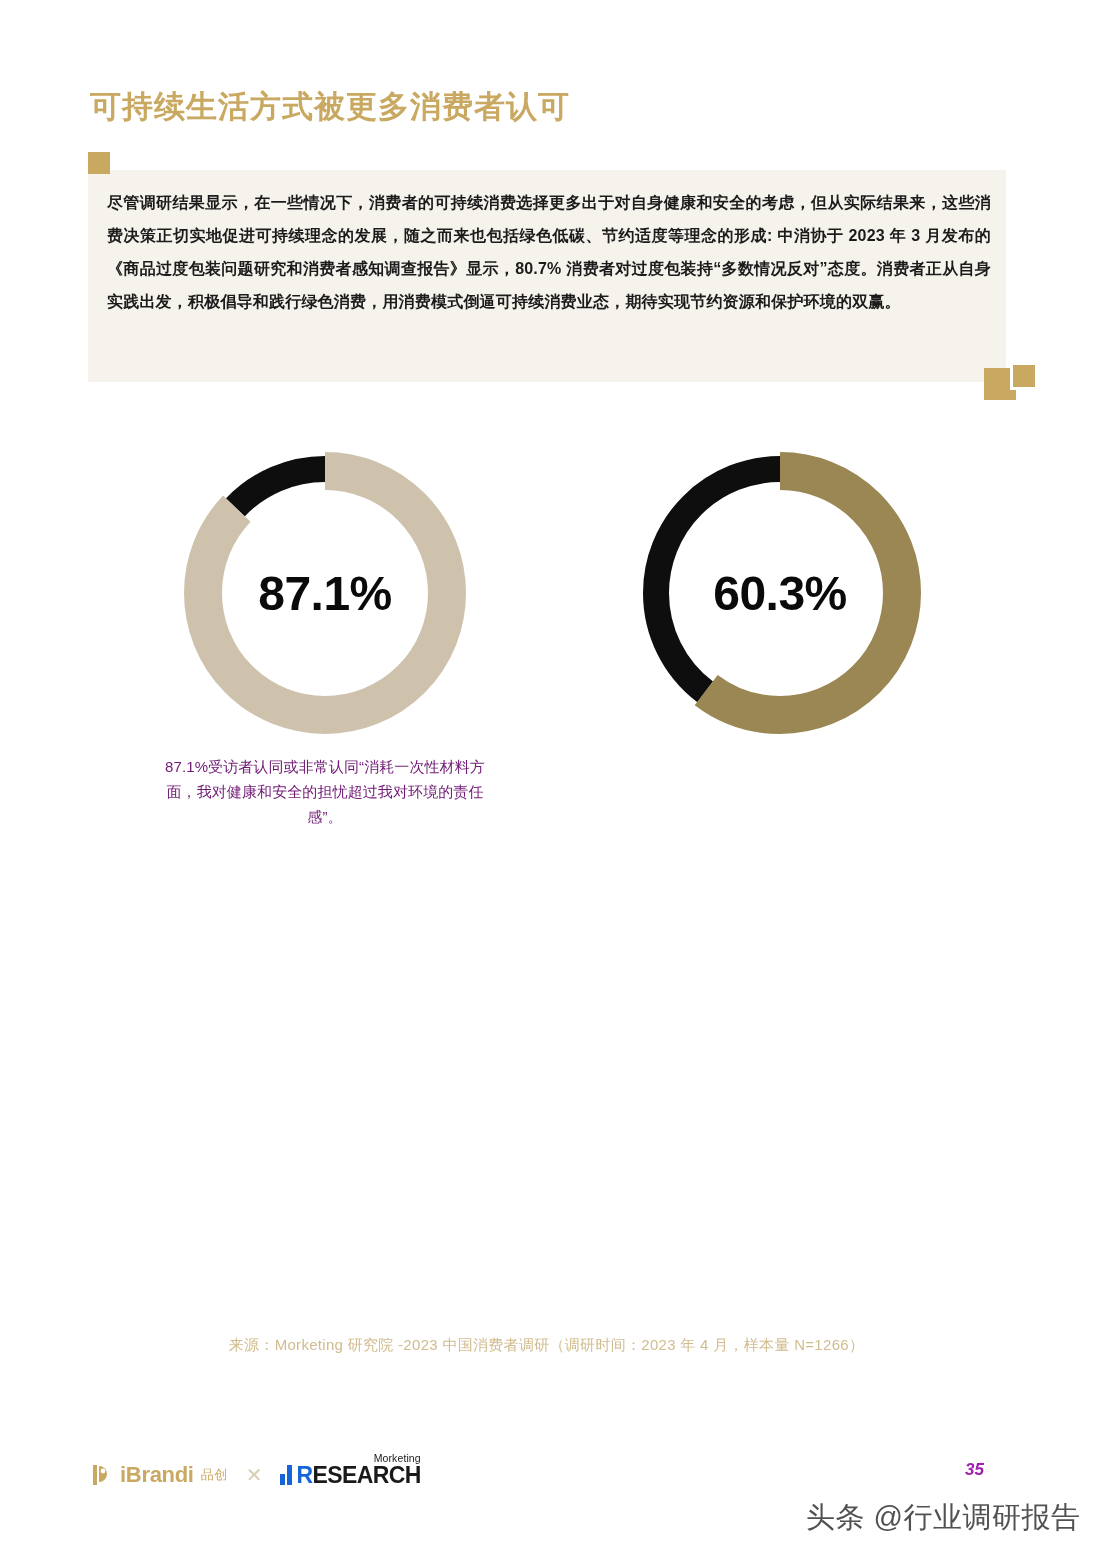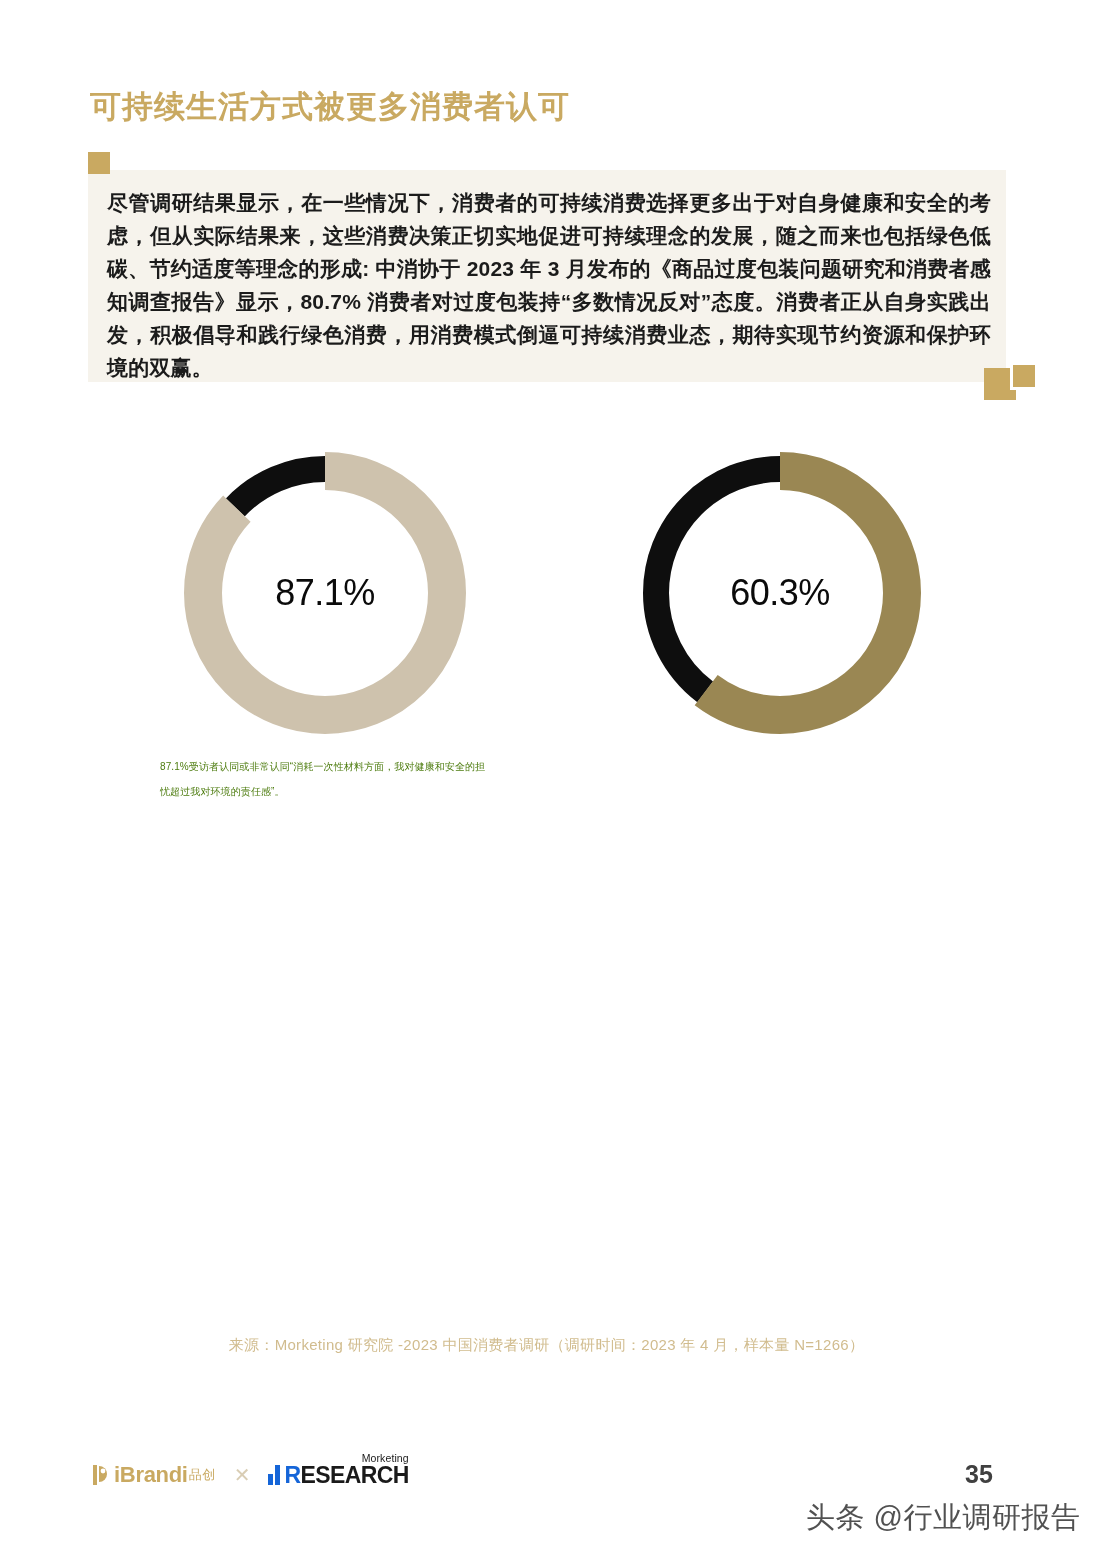--- a/index.html
+++ b/index.html
@@ -61,21 +61,21 @@
     height: 22px;
     background: #C9A961;
     border: 3px solid #ffffff;
     box-sizing: content-box;
   }
   .intro-text {
     position: absolute;
     left: 107px;
     top: 186px;
     width: 884px;
-    font-size: 21px;
+    font-size: 16px;
     font-weight: bold;
     line-height: 33px;
     color: #1b1b1b;
     letter-spacing: 0.2px;
     text-align: justify;
   }
 
   
   .donut-wrap {
     position: absolute;
@@ -99,33 +99,33 @@
   }
   .donut-label {
     position: absolute;
     left: 0;
     top: 0;
     width: 290px;
     height: 290px;
     display: flex;
     align-items: center;
     justify-content: center;
-    font-size: 36px;
-    font-weight: normal;
+    font-size: 48px;
+    font-weight: bold;
     color: #0a0a0a;
     letter-spacing: -0.5px;
   }
 
   .donut-caption {
     margin-top: 16px;
     width: 330px;
-    text-align: left;
-    font-size: 10px;
+    text-align: center;
+    font-size: 15px;
     line-height: 25px;
-    color: #4d7c0f;
+    color: #701a75;
     letter-spacing: 0.1px;
   }
 
   
   .source-line {
     position: absolute;
     left: 0;
     top: 1336px;
     width: 1093px;
     text-align: center;
@@ -139,20 +139,21 @@
     position: absolute;
     left: 90px;
     top: 1462px;
     display: flex;
     align-items: center;
     gap: 18px;
   }
   .logo-ibrandi {
     display: flex;
     align-items: center;
+    gap: 6px;
   }
   .logo-ibrandi .mark {
     width: 24px;
     height: 24px;
     position: relative;
   }
   .logo-ibrandi .mark svg { display:block; }
   .logo-ibrandi .word {
     font-size: 22px;
     font-weight: bold;
@@ -205,23 +206,24 @@
     top: -12px;
     font-size: 10.5px;
     color: #1a1a1a;
     letter-spacing: 0.1px;
   }
 
   .page-number {
     position: absolute;
     left: 965px;
     top: 1460px;
-    font-size: 25px;
-    font-weight: bold;
-    color: #404040;
+    font-size: 17px;
+    font-weight: bold;
+    color: #a21caf;
+    font-style: italic;
   }
 
   .watermark {
     position: absolute;
     left: 806px;
     top: 1498px;
     font-size: 29px;
     color: #3a3a3a;
     opacity: 0.88;
     letter-spacing: 0.5px;

